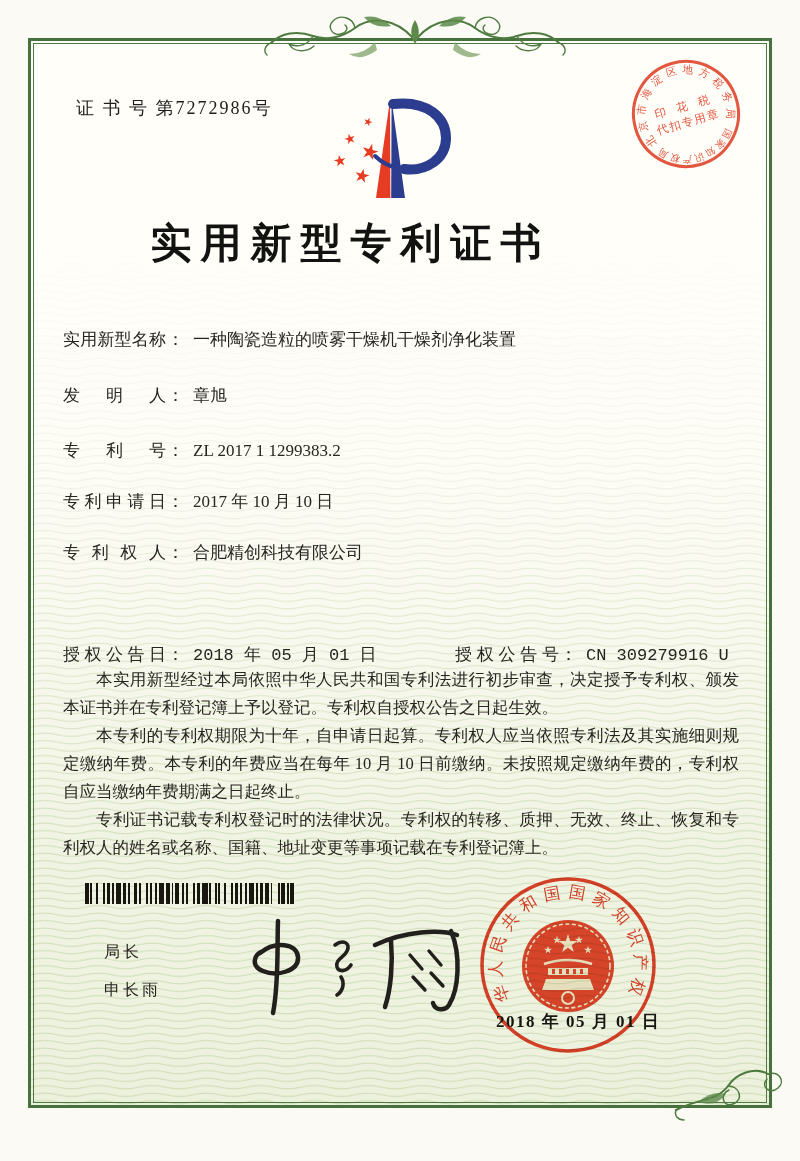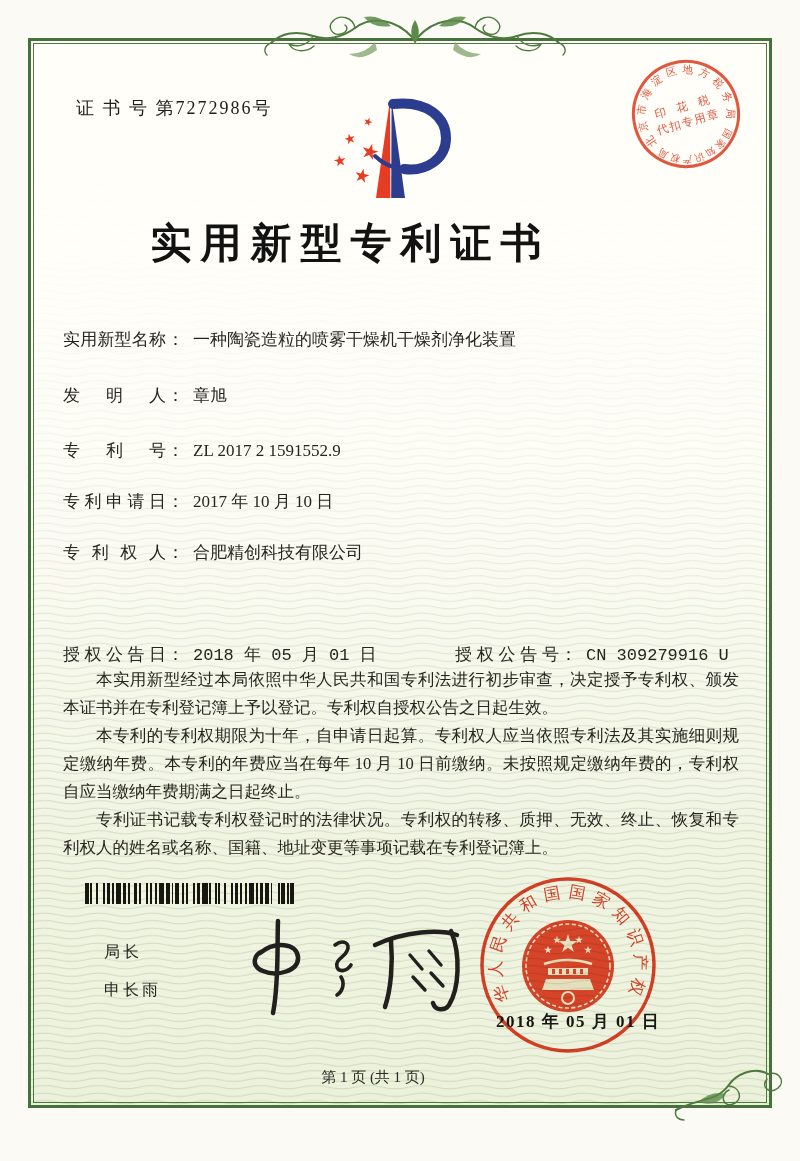--- a/index.html
+++ b/index.html
@@ -135,21 +135,21 @@
 
   <div class="abs title">实用新型专利证书</div>
 
   <div class="abs row" style="top:328px;">
     <span class="lab">实用新型名称</span><span class="col">：</span><span class="val">一种陶瓷造粒的喷雾干燥机干燥剂净化装置</span>
   </div>
   <div class="abs row" style="top:384px;">
     <span class="lab">发明人</span><span class="col">：</span><span class="val">章旭</span>
   </div>
   <div class="abs row" style="top:439px;">
-    <span class="lab">专利号</span><span class="col">：</span><span class="val">ZL 2017 2 1591552.9</span>
+    <span class="lab">专利号</span><span class="col">：</span><span class="val">ZL 2017 1 1299383.2</span>
   </div>
   <div class="abs row" style="top:490px;">
     <span class="lab">专利申请日</span><span class="col">：</span><span class="val">2017 年 10 月 10 日</span>
   </div>
   <div class="abs row" style="top:541px;">
     <span class="lab">专利权人</span><span class="col">：</span><span class="val">合肥精创科技有限公司</span>
   </div>
   <div class="abs row" style="top:643px;font-family:Liberation Mono, monospace;">
     <span class="lab">授权公告日</span><span class="col">：</span><span class="val">2018 年 05 月 01 日</span>
     <span class="grant">
@@ -285,15 +285,14 @@
       <rect x="88" y="97" width="3" height="5" fill="#e5472e"></rect>
       <rect x="95" y="97" width="3" height="5" fill="#e5472e"></rect>
       <rect x="102" y="97" width="3" height="5" fill="#e5472e"></rect>
       <path d="M 68 107 L 64 118 L 116 118 L 112 107 Z" fill="#f6ead8"></path>
       <circle cx="90" cy="126" r="6" fill="none" stroke="#f6ead8" stroke-width="2"></circle>
     </g>
   </svg>
 
   <div class="abs seal-date">2018 年 05 月 01 日</div>
 
-  <div class="abs footer">第 1 页 (共 1 页)</div>
 
 </div>
 
 </body></html>

